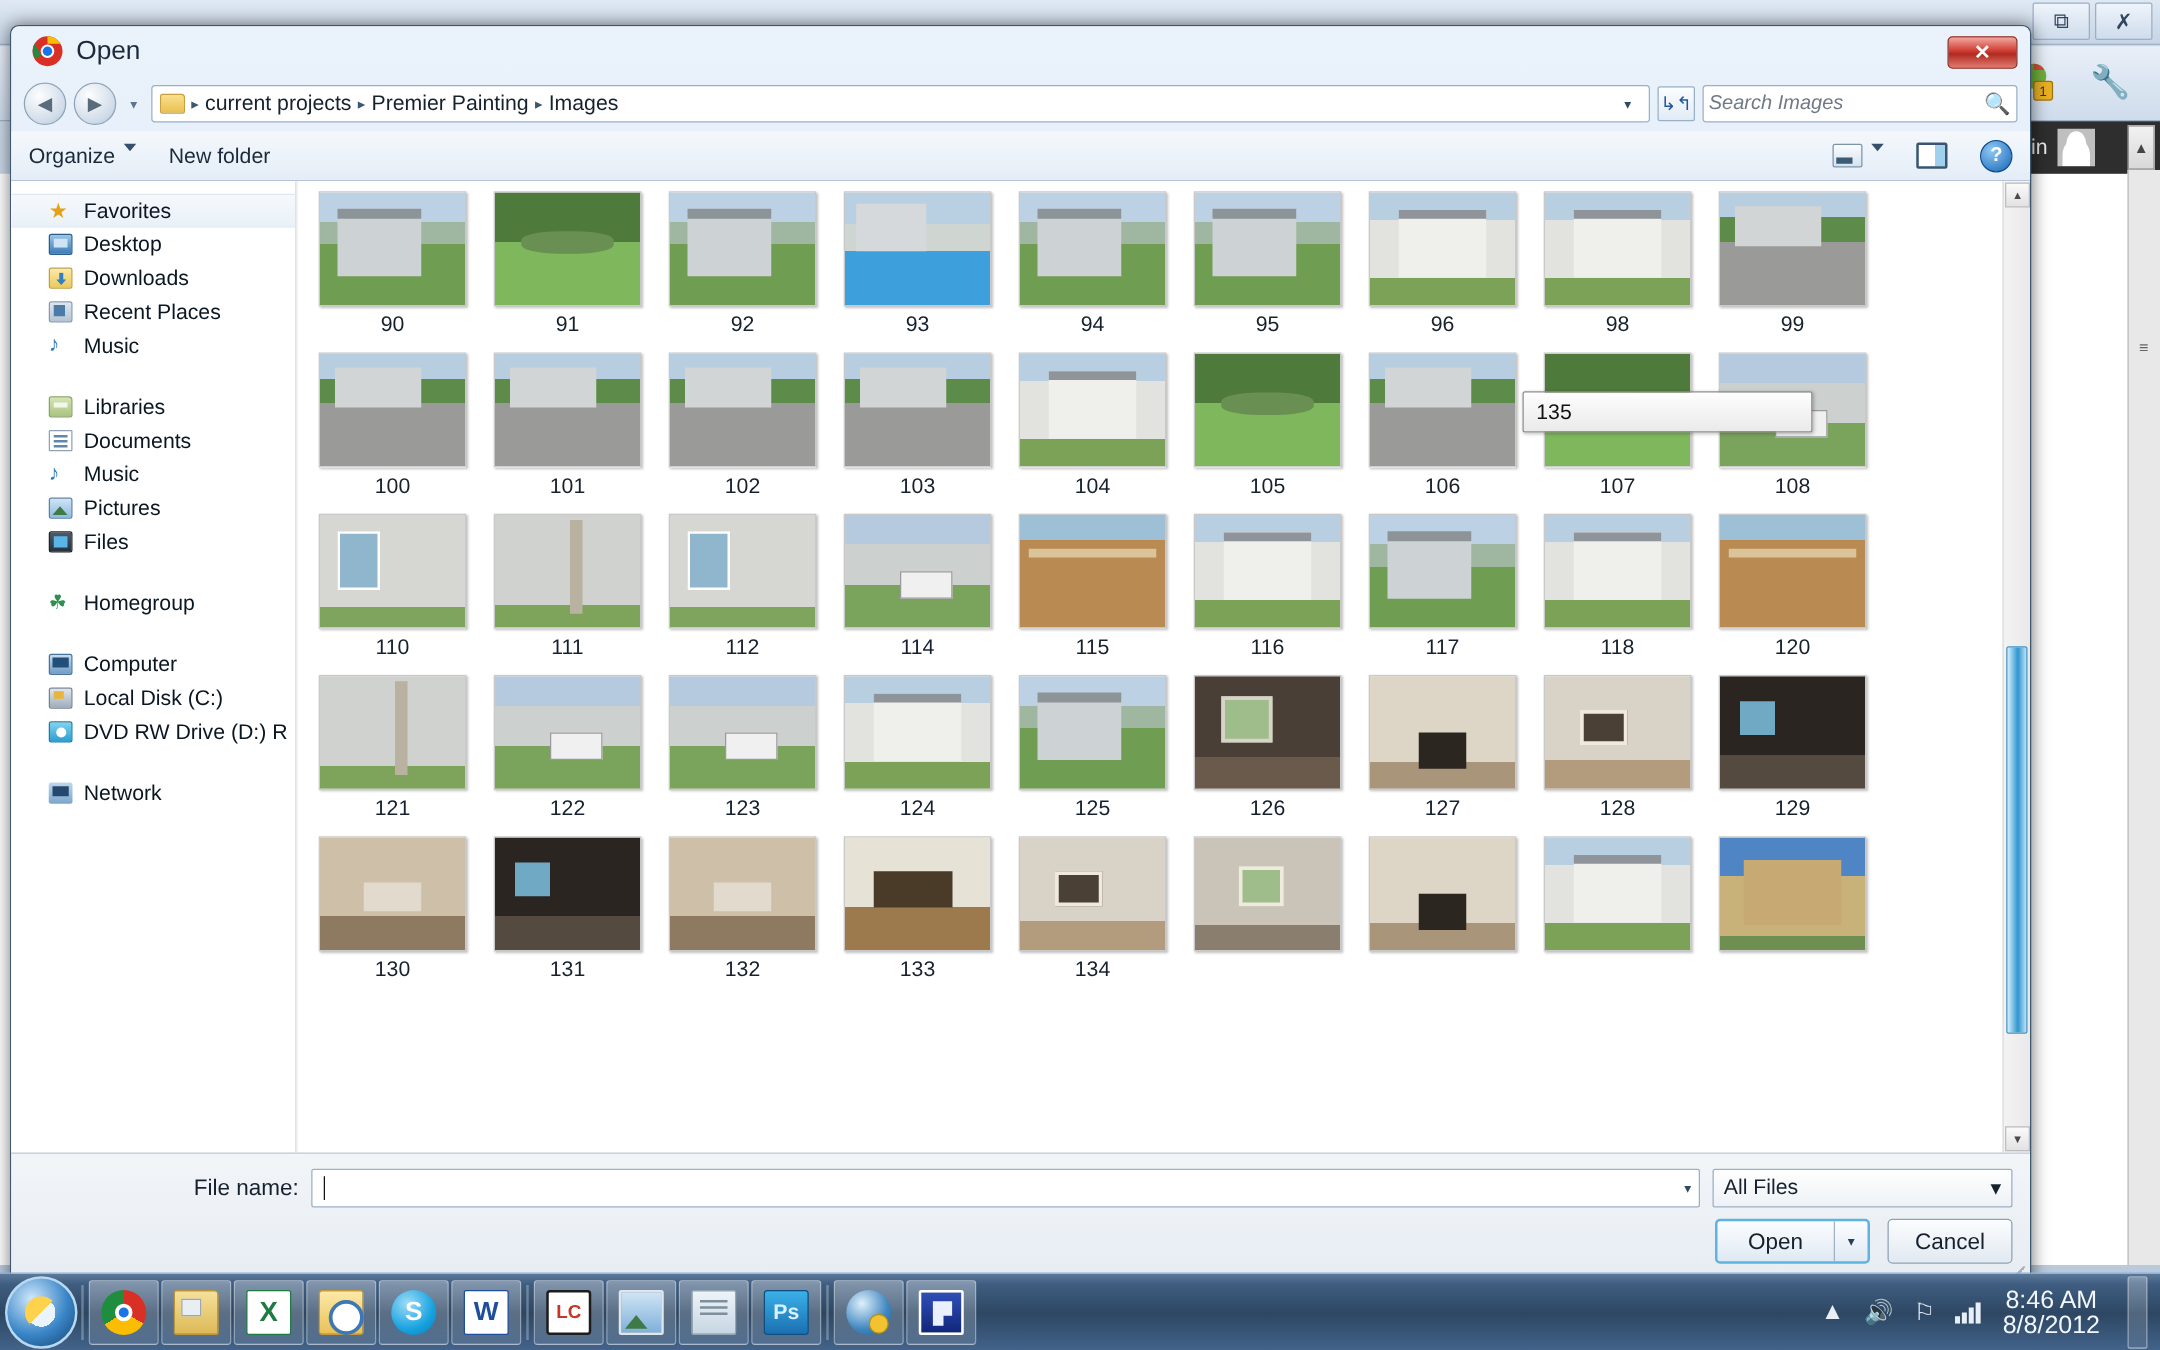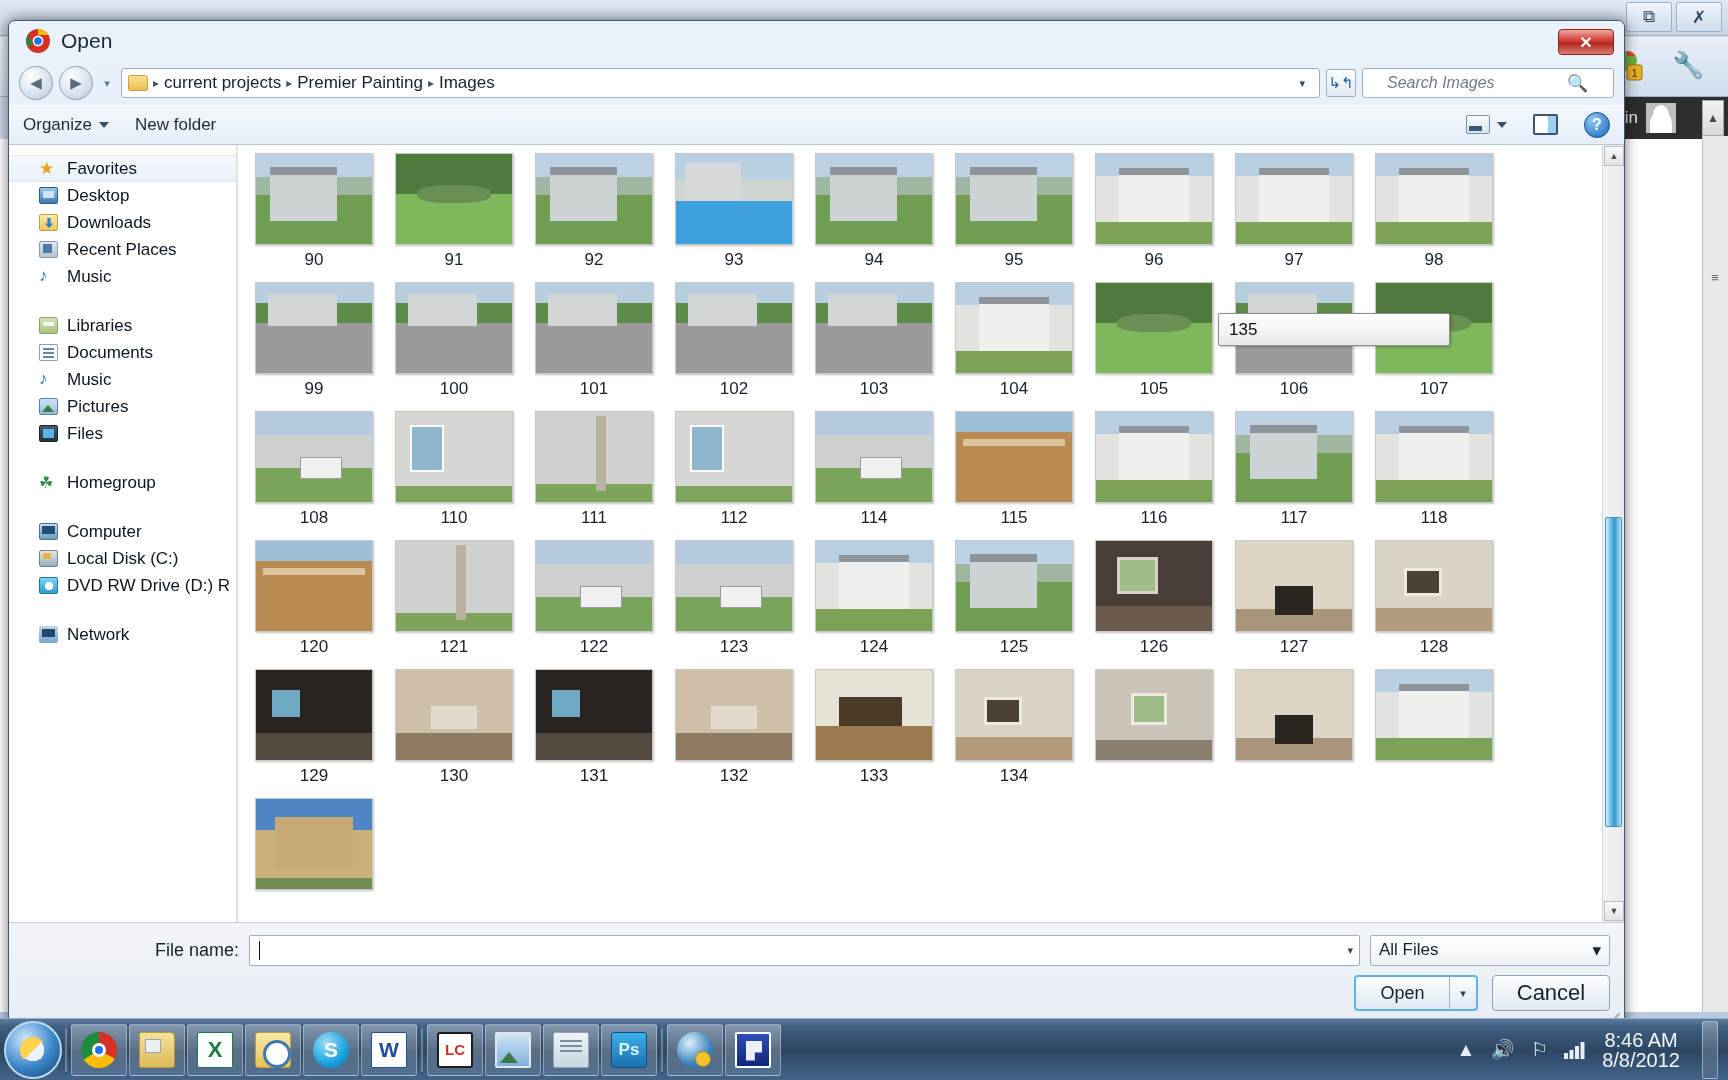--- a/index.html
+++ b/index.html
@@ -134,32 +134,32 @@
   #breadcrumb-caret{ color:#2d4a63; font-size:11px; padding:0 8px; }
   #refresh-button{
     width:30px; height:28px; background:linear-gradient(#fbfdff,#e2ebf5);
     border:1px solid #9ab0c6; border-radius:2px;
     display:flex; align-items:center; justify-content:center;
     color:#1f5a9c; font-size:15px; flex:none;
   }
   #search-box{
     width:252px; height:30px; background:#fff;
     border:1px solid #9ab0c6; border-radius:3px;
-    display:flex; align-items:center; padding:0 24px; flex:none;gap:44px;
+    display:flex; align-items:center; padding:0 4px; flex:none;gap:44px;
   }
   #search-placeholder{ flex:1; font-size:16px; color:#707a84; font-style:italic; }
   #search-icon{ color:#2a5f9e; font-size:17px; }
   
   #commandbar{
     position:absolute; left:0; right:0; top:84px; height:40px;
     background:linear-gradient(#f4f8fc,#e4edf7);
     border-bottom:1px solid #b7c6d6;
     display:flex; align-items:center; padding:0 14px; gap:26px;
   }
-  .cmd-item{ font-size:17px; color:#1b2a3a; display:flex; align-items:center; gap:7px; }
+  .cmd-item{ font-size:17px; color:#1b2a3a; display:flex; align-items:flex-start; gap:7px; }
   .tri-down{ width:0;height:0;border-left:5px solid transparent;border-right:5px solid transparent;border-top:6px solid #35506b; }
   #commandbar-spacer{ flex:1; }
   #view-icon{ width:24px; height:19px; background:linear-gradient(#fafcff,#d6e3f0); border:1px solid #7a93ab; border-radius:2px; position:relative;}
   #view-icon::after{content:"";position:absolute;left:2px;bottom:2px;right:7px;height:5px;background:#3d5a74;}
   #panel-icon{
     width:25px; height:21px; border:2px solid #3b5570; border-radius:2px;
     background:linear-gradient(90deg,#fff 0 62%, #9fd0ee 62% 100%);
   }
   #help-icon{
     width:26px;height:26px;border-radius:50%;
@@ -340,24 +340,24 @@
   #open-button{
     width:94px; display:flex; align-items:center; justify-content:center;
     font-size:18px; color:#16212d;
     border-right:1px solid #9fb2c4;
   }
   #open-dropdown{
     width:26px; display:flex; align-items:center; justify-content:center;
     color:#25405a; font-size:11px;
   }
   #cancel-button{
-    width:118px; height:36px; border:1px solid #8ea2b6; border-radius:4px;
+    width:100px; height:36px; border:1px solid #8ea2b6; border-radius:4px;
     background:linear-gradient(#fbfdff,#e2e9f1);
     display:flex; align-items:center; justify-content:center;
-    font-size:22px; color:#16212d;
+    font-size:18px; color:#16212d;
   }
   #resize-grip{
     position:absolute; right:4px; bottom:3px; width:14px; height:14px;
     background:
       linear-gradient(135deg,transparent 45%,#a8b4c0 45% 55%,transparent 55%) ,
       linear-gradient(135deg,transparent 70%,#a8b4c0 70% 80%,transparent 80%);
   }
 
   
   #taskbar{
@@ -603,24 +603,20 @@
           <div class="thumb-cell">
             <div class="thumb-img sc-house-lawn"></div>
             <div class="thumb-label">95</div>
           </div>
           <div class="thumb-cell">
             <div class="thumb-img sc-colonial"></div>
             <div class="thumb-label">96</div>
           </div>
           <div class="thumb-cell">
             <div class="thumb-img sc-colonial"></div>
-            <div class="thumb-label">97</div>
-          </div>
-          <div class="thumb-cell">
-            <div class="thumb-img sc-colonial"></div>
             <div class="thumb-label">98</div>
           </div>
           <div class="thumb-cell">
             <div class="thumb-img sc-drive"></div>
             <div class="thumb-label">99</div>
           </div>
           <div class="thumb-cell">
             <div class="thumb-img sc-drive"></div>
             <div class="thumb-label">100</div>
           </div>

